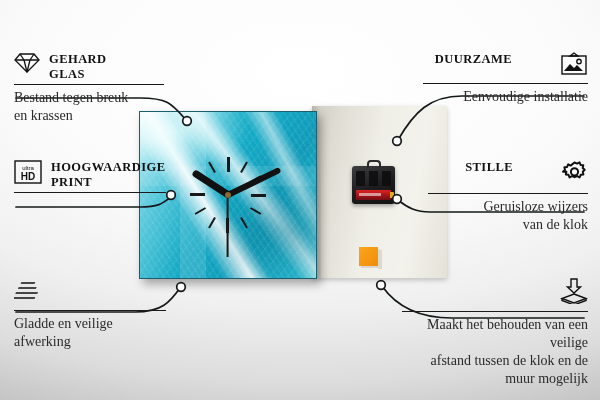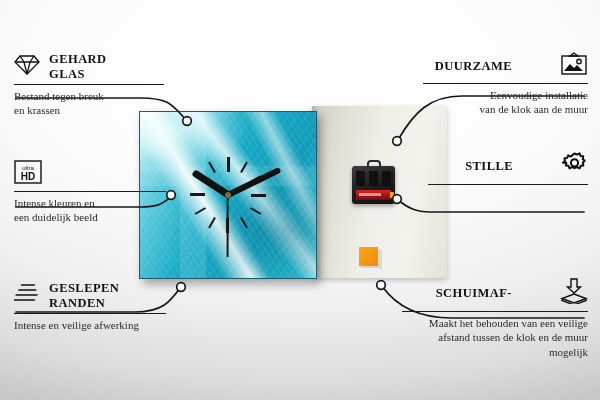--- a/index.html
+++ b/index.html
@@ -84,39 +84,39 @@
   .battery:after{content:"";position:absolute;right:-3px;top:2px;width:4px;height:6px;background:#e8a81c;border-radius:0 1px 1px 0;}
   .bat-label{position:absolute;left:3px;top:3px;width:22px;height:3px;background:rgba(255,255,255,.55);}
 
   .foam{position:absolute;left:222px;top:144px;width:19px;height:19px;
     background:linear-gradient(135deg,#fba61c,#f08c08);box-shadow:2px 2px 0 rgba(0,0,0,.10);}
   .foam:after{content:"";position:absolute;right:-4px;top:3px;width:4px;height:19px;
     background:#dcd9cd;}
 
   
   .callout{position:absolute;z-index:8;}
-  .co-head{display:flex;align-items:center;gap:9px;}
+  .co-head{display:flex;align-items:flex-start;gap:9px;}
   .co-title{font-size:12.5px;font-weight:bold;letter-spacing:.45px;color:#111;line-height:1.16;
     text-transform:uppercase;}
   .co-rule{height:1.4px;background:#1a1a1a;margin:3px 0 4px;}
-  .co-desc{font-size:11px;color:#2a2a2a;line-height:1.28;}
+  .co-desc{font-size:14px;color:#2a2a2a;line-height:1.28;}
   .ic{flex:0 0 auto;}
 
   .left .co-head{justify-content:flex-start;}
   .left .co-title{text-align:left;}
   .left .co-desc{text-align:left;}
   .right .co-head{justify-content:flex-end;gap:48px;}
   .right .co-title{text-align:right;}
   .right .co-desc{text-align:right;}
 
   #co-gehard{left:14px;top:52px;width:150px;}
   #co-print {left:14px;top:160px;width:152px;}
   #co-randen{left:14px;top:281px;width:152px;}
   #co-handgreep{right:12px;top:52px;width:165px;}
-  #co-mechanisme{right:12px;top:151px;width:160px;}
+  #co-mechanisme{right:12px;top:160px;width:160px;}
   #co-schuim{right:12px;top:278px;width:186px;}
 </style>
 </head>
 <body>
 
 <svg class="lines" viewBox="0 0 600 400">
   <g fill="none" stroke="#15181a" stroke-width="1.7" stroke-linecap="round">
     <path d="M16,98 L140,98 C168,98 172,104 186,120"></path>
     <path d="M16,207 L140,207 C160,207 163,203 172,196"></path>
     <path d="M16,312 L135,312 C162,312 170,302 180,288"></path>
@@ -226,86 +226,85 @@
 
 <div class="callout left" id="co-print">
   <div class="co-head">
     <span class="ic">
       <svg width="28" height="24" viewBox="0 0 28 24">
         <rect x="1" y="1" width="26" height="22" fill="none" stroke="#111" stroke-width="1.4"></rect>
         <text x="14" y="10" font-family="Liberation Sans, sans-serif" font-size="6" fill="#111" text-anchor="middle">ultra</text>
         <text x="14" y="20" font-family="Liberation Sans, sans-serif" font-size="10" font-weight="bold" fill="#111" text-anchor="middle">HD</text>
       </svg>
     </span>
-  </div>
-  <div class="co-rule"></div>
-  <div class="co-desc">
-    <span>Intense kleuren en</span><br>
-    <span>een duidelijk beeld</span>
-  </div>
+    <span class="co-title">
+      <span>HOOGWAARDIGE</span><br>
+      <span>PRINT</span>
+    </span>
+  </div>
+  <div class="co-rule"></div>
 </div>
 
 <div class="callout left" id="co-randen">
   <div class="co-head">
     <span class="ic">
       <svg width="26" height="22" viewBox="0 0 26 22" stroke="#111" stroke-width="1.5" fill="none">
         <path d="M2 2L16 2M2 7L20 7M2 12L24 12M2 17L24 17" transform="skewX(-28) translate(6,0)"></path>
       </svg>
     </span>
-    <span class="co-title">
-      <span>GESLEPEN</span><br>
-      <span>RANDEN</span>
-    </span>
-  </div>
-  <div class="co-rule"></div>
-  <div class="co-desc">
-    <span>Intense en veilige afwerking</span>
+  </div>
+  <div class="co-rule"></div>
+  <div class="co-desc">
+    <span>Gladde en veilige afwerking</span>
   </div>
 </div>
 
 <div class="callout right" id="co-handgreep">
   <div class="co-head">
     <span class="co-title">
       <span>DUURZAME</span><br>
     </span>
     <span class="ic">
       <svg width="28" height="24" viewBox="0 0 28 24" stroke="#111" stroke-width="1.4" fill="none">
         <path d="M14 1l-4 3h8z"></path>
         <rect x="2" y="4" width="24" height="18"></rect>
         <path d="M4 19l6-7 4 4 3-3 6 6z" fill="#111" stroke="none"></path>
         <circle cx="19" cy="9.5" r="2.2"></circle>
       </svg>
     </span>
   </div>
   <div class="co-rule"></div>
   <div class="co-desc">
     <span>Eenvoudige installatie</span><br>
-    <span>van de klok aan de muur</span>
   </div>
 </div>
 
 <div class="callout right" id="co-mechanisme">
   <div class="co-head">
     <span class="co-title">
       <span>STILLE</span><br>
     </span>
     <span class="ic">
       <svg width="27" height="26" viewBox="0 0 27 26" stroke="#111" stroke-width="2" fill="none">
         <path d="M13.5 2.5l2.6 1.1 2.4-1.3 1.1 2.6 2.7.4-.6 2.6 2 1.9-1.9 1.9.6 2.7-2.7.4-1.1 2.6-2.4-1.3-2.6 1.1-2.6-1.1-2.4 1.3-1.1-2.6-2.7-.4.6-2.7L2 11.8l2-1.9-.6-2.6 2.7-.4L7.2 4.3l2.4 1.3z" stroke-linejoin="round"></path>
         <circle cx="13.5" cy="11.8" r="3.6"></circle>
       </svg>
     </span>
   </div>
   <div class="co-rule"></div>
+  <div class="co-desc">
+    <span>Geruisloze wijzers</span><br>
+    <span>van de klok</span>
+  </div>
 </div>
 
 <div class="callout right" id="co-schuim">
   <div class="co-head">
     <span class="co-title">
-      <span>SCHUIMAF-</span><br>
+      <br>
     </span>
     <span class="ic">
       <svg width="28" height="26" viewBox="0 0 28 26" stroke="#111" stroke-width="1.4" fill="none">
         <path d="M11 1h6v8h3.5L14 15 7.5 9H11z"></path>
         <path d="M14 16l12 4.5L14 25 2 20.5z"></path>
         <path d="M2 20.5v2L14 27l12-4.5v-2"></path>
       </svg>
     </span>
   </div>
   <div class="co-rule"></div>

